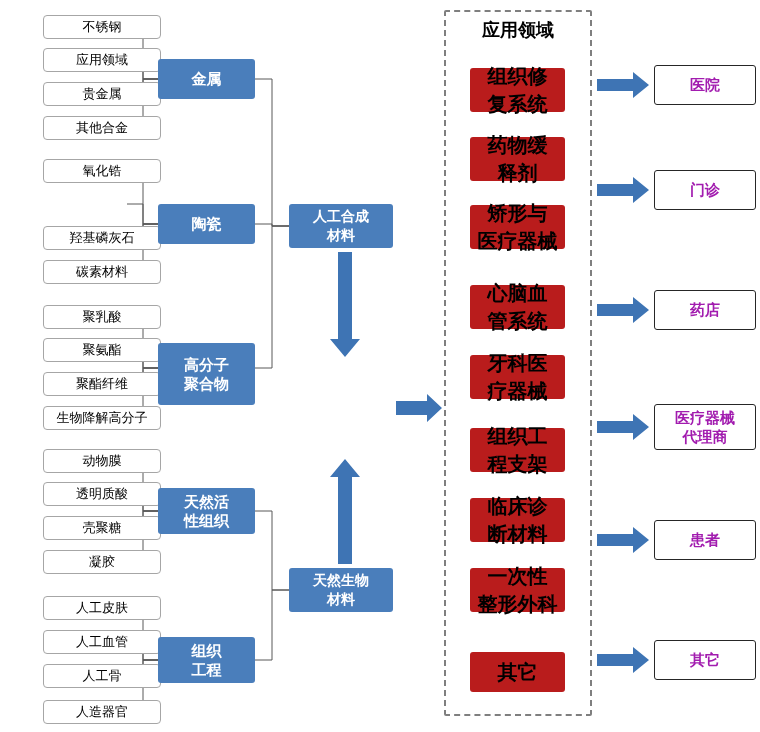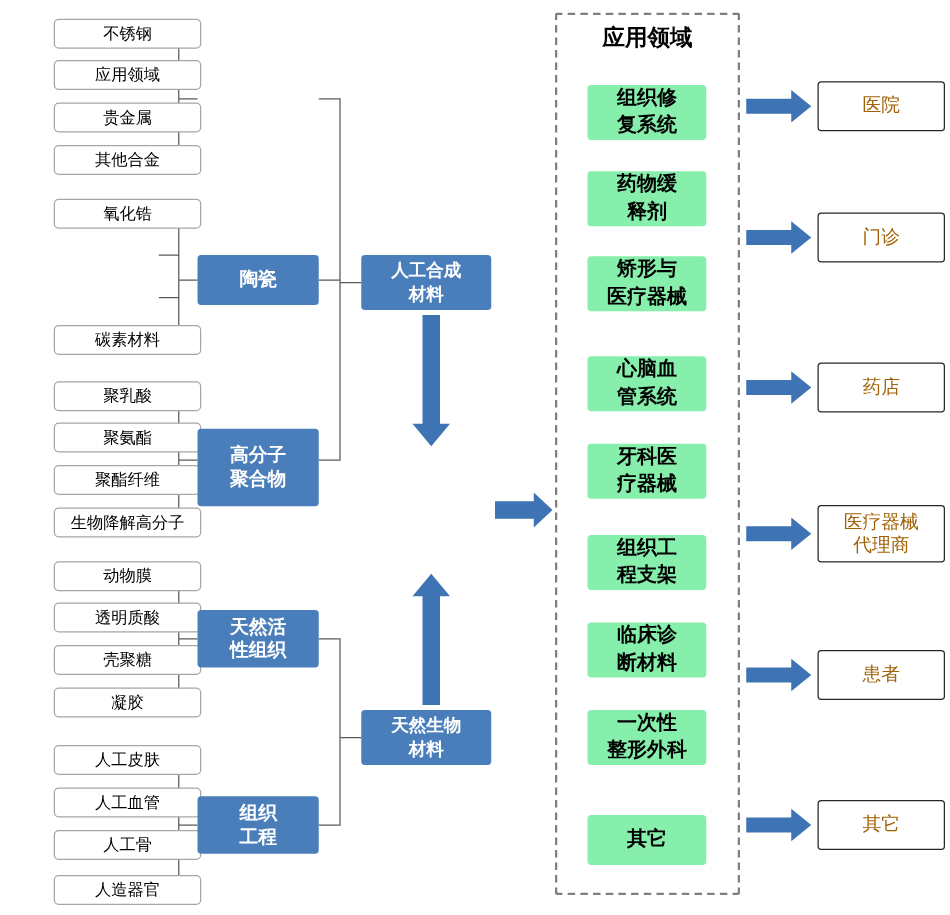--- a/index.html
+++ b/index.html
@@ -56,31 +56,31 @@
     border-radius: 2px;
   }
   .panel-title {
     position: absolute;
     left: 444px; top: 18px; width: 148px;
     text-align: center;
     font-size: 18px; font-weight: bold; color: #000000; font-family: Liberation Mono, monospace;
   }
   .ybox {
     left: 470px; width: 95px;
-    background: #86efac;
+    background: #b91c1c;
     border-radius: 3px;
-    font-weight: bold; font-size: 16px; color: #000000;
+    font-weight: bold; font-size: 20px; color: #000000;
     white-space: pre-line; line-height: 1.4;
   }
   .rbox {
     left: 654px; width: 102px;
     background: #ffffff;
     border: 1.5px solid #262626;
     border-radius: 3px;
-    font-weight: normal; font-size: 15px; color: #a16207;
+    font-weight: bold; font-size: 15px; color: #a21caf;
     white-space: pre-line; line-height: 1.3;
   }
   .conn { stroke: #595959; stroke-width: 1; fill: none; }
   .arrow { fill: #3e74b4; }
 </style>
 </head>
 <body>
 
 <div class="stage">
 
@@ -104,37 +104,39 @@
     <polygon class="arrow" points="597,534 633,534 633,527 649,540 633,553 633,546 597,546"></polygon>
     <polygon class="arrow" points="597,654 633,654 633,647 649,660 633,673 633,666 597,666"></polygon>
   </svg>
 
   <div class="box wbox" style="top:15px">不锈钢</div>
   <div class="box wbox" style="top:48px">应用领域</div>
   <div class="box wbox" style="top:82px">贵金属</div>
   <div class="box wbox" style="top:116px">其他合金</div>
 
   <div class="box wbox" style="top:159px">氧化锆</div>
+  <div class="box wbox" style="top:226px">羟基磷灰石</div>
   <div class="box wbox" style="top:260px">碳素材料</div>
 
   <div class="box wbox" style="top:305px">聚乳酸</div>
   <div class="box wbox" style="top:338px">聚氨酯</div>
   <div class="box wbox" style="top:372px">聚酯纤维</div>
   <div class="box wbox" style="top:406px">生物降解高分子</div>
 
   <div class="box wbox" style="top:449px">动物膜</div>
   <div class="box wbox" style="top:482px">透明质酸</div>
   <div class="box wbox" style="top:516px">壳聚糖</div>
   <div class="box wbox" style="top:550px">凝胶</div>
 
   <div class="box wbox" style="top:596px">人工皮肤</div>
   <div class="box wbox" style="top:630px">人工血管</div>
   <div class="box wbox" style="top:664px">人工骨</div>
   <div class="box wbox" style="top:700px">人造器官</div>
 
+  <div class="box gbox" style="top:59px;height:40px">金属</div>
   <div class="box gbox" style="top:204px;height:40px">陶瓷</div>
   <div class="box gbox" style="top:343px;height:62px">高分子
 聚合物</div>
   <div class="box gbox" style="top:488px;height:46px">天然活
 性组织</div>
   <div class="box gbox" style="top:637px;height:46px">组织
 工程</div>
 
   <div class="box mbox" style="top:204px">人工合成
 材料</div>

